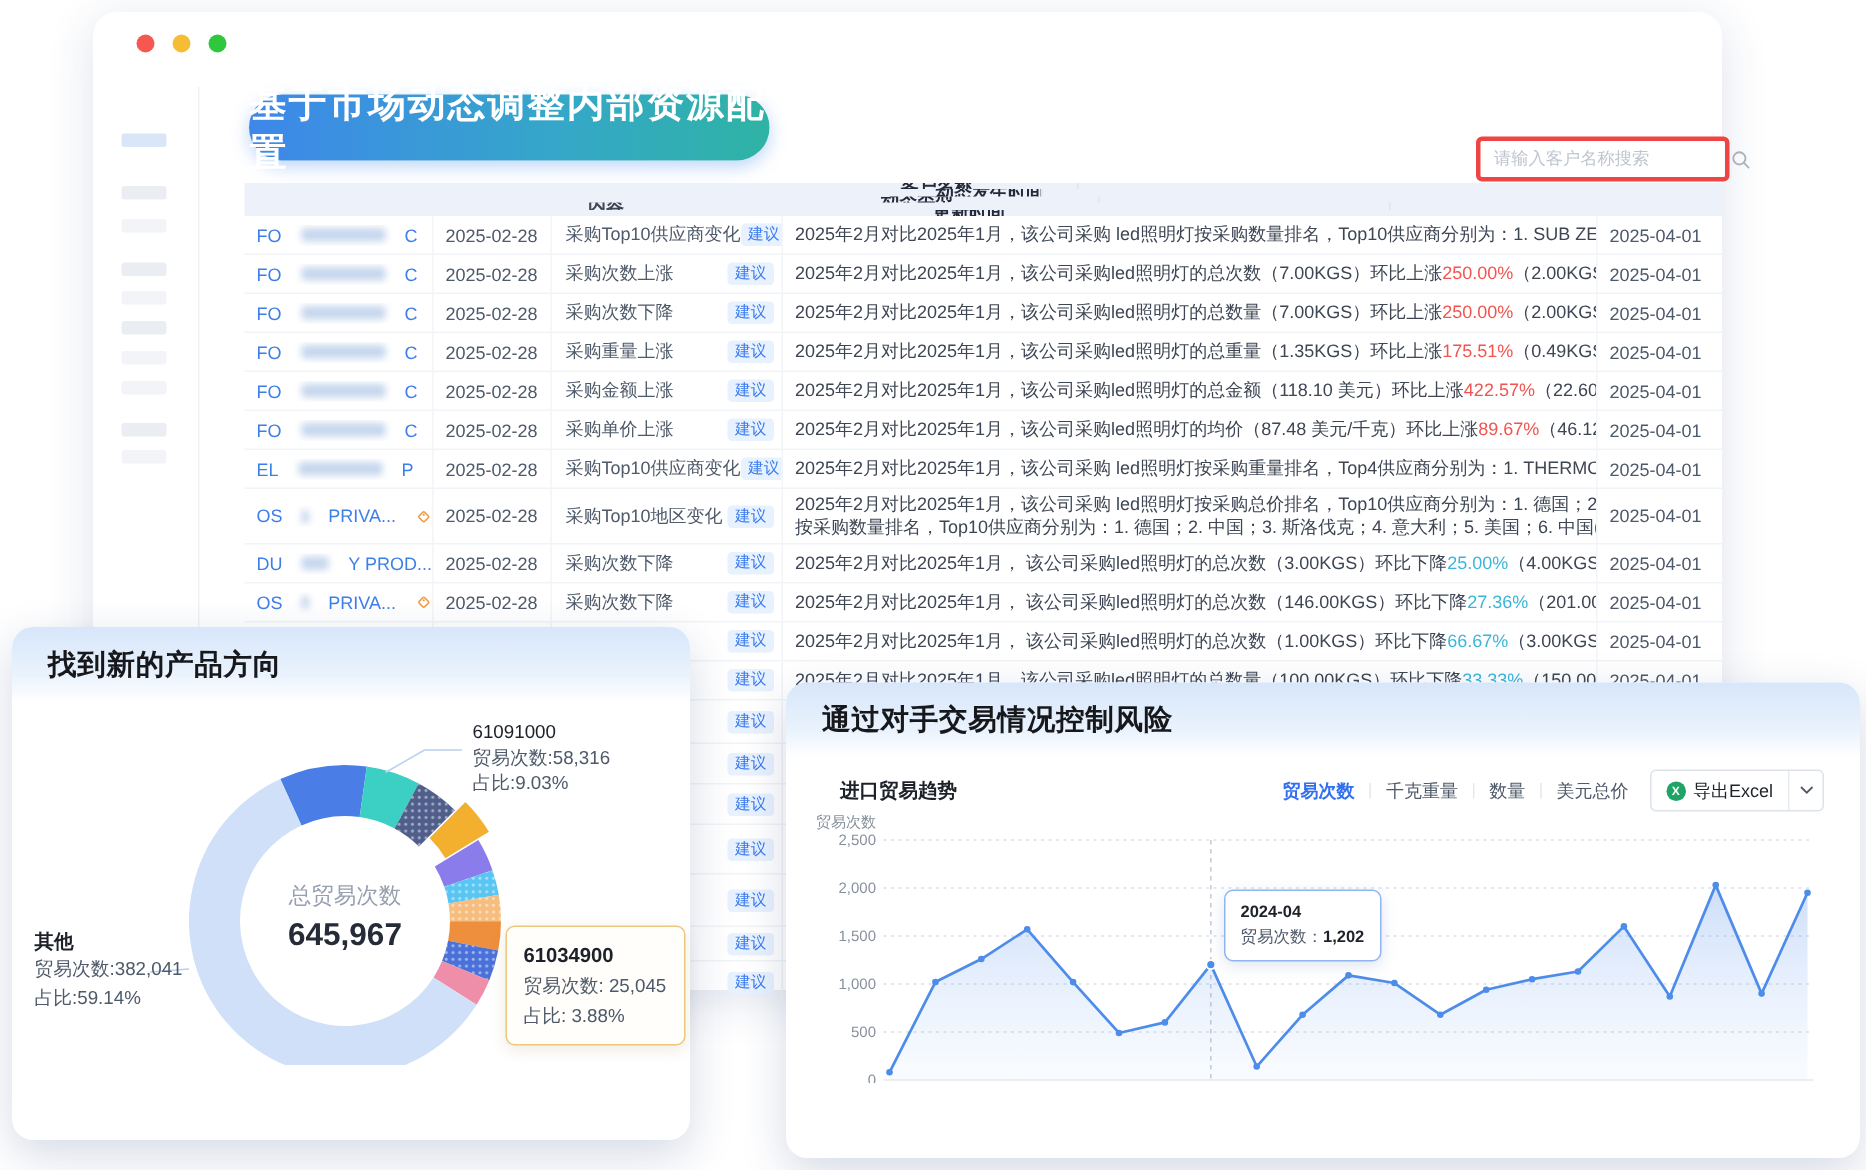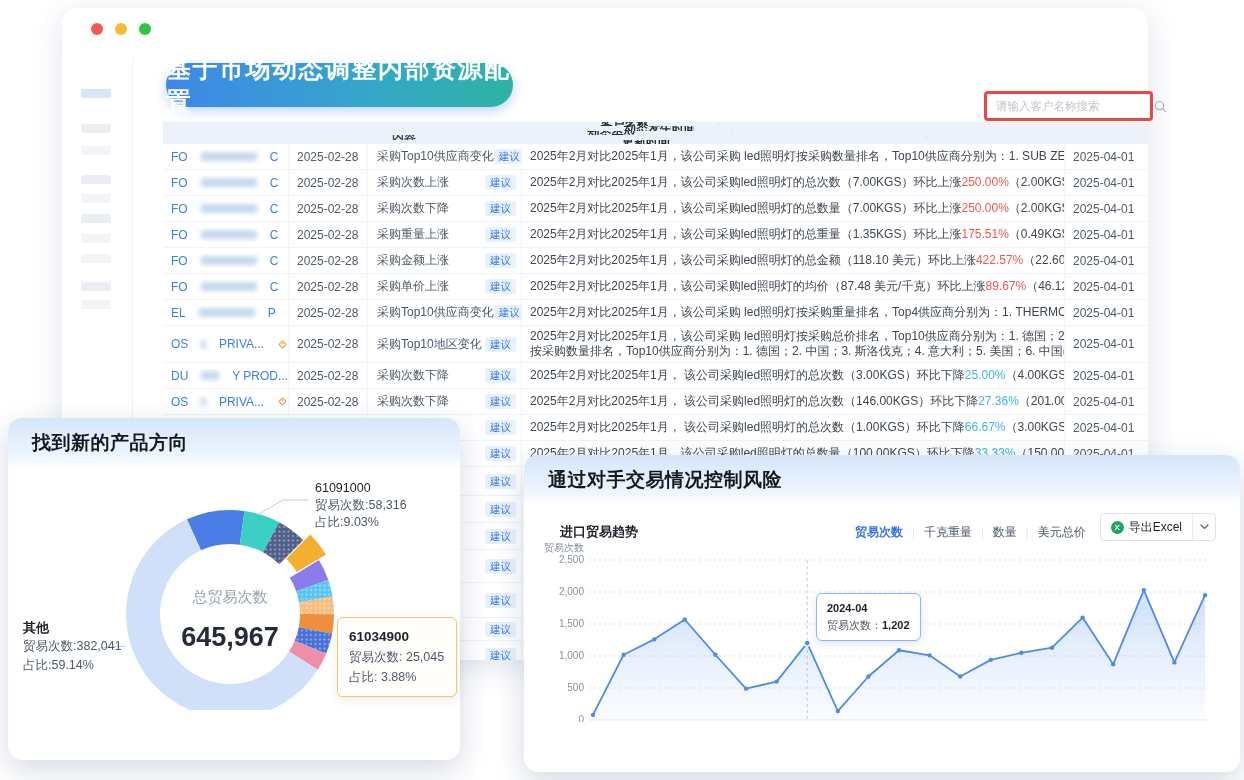--- a/index.html
+++ b/index.html
@@ -47,30 +47,30 @@
   .card-head{height:50px;border-radius:14px 14px 0 0;
              background:linear-gradient(180deg,#d7e6fa 0%,#eaf3fd 65%,#ffffff 100%);
              display:flex;align-items:center;padding-left:24px;
              font-size:19px;font-weight:bold;color:#17181c;letter-spacing:.5px;}
   .card-left{left:8px;top:418px;width:452px;height:342px;z-index:3;}
   .card-right{left:524px;top:455px;width:716px;height:317px;z-index:2;}
   .card-body{position:relative;width:100%;}
   
   .donut-center{position:absolute;left:142px;top:170px;width:160px;text-align:center;pointer-events:none;}
   .donut-center .l1{font-size:15px;color:#97a0b1;}
-  .donut-center .l2{font-size:27px;font-weight:bold;color:#252b37;margin-top:15px;}
+  .donut-center .l2{font-size:21px;font-weight:bold;color:#252b37;margin-top:5px;}
   .callout{position:absolute;left:307px;top:62px;font-size:12.5px;color:#4e5969;line-height:17px;}
   .callout .code{color:#1d2129;}
   .other-label{position:absolute;left:15px;top:200px;font-size:12.5px;color:#4e5969;line-height:19px;}
   .other-label .code{font-weight:bold;color:#1d2129;font-size:13px;}
   .donut-tip{position:absolute;left:329px;top:199px;width:96px;background:#fffefb;border:1px solid #ecc77e;border-radius:6px;
              box-shadow:0 3px 10px rgba(120,90,20,.12);padding:9px 11px;font-size:12.5px;color:#4e5969;line-height:20px;}
   .donut-tip .code{font-weight:bold;color:#1d2129;font-size:13.5px;}
   
-  .rtoolbar{position:absolute;left:36px;right:24px;top:8px;height:28px;display:flex;align-items:flex-end;}
+  .rtoolbar{position:absolute;left:36px;right:24px;top:8px;height:28px;display:flex;align-items:center;}
   .section-title{font-size:13px;font-weight:bold;color:#1d2129;margin-right:auto;}
   .tabs{display:flex;align-items:center;font-size:12px;color:#4e5969;}
   .tab{cursor:pointer;}
   .tab.active{color:#3370f0;font-weight:bold;}
   .tabsep{color:#e5e6eb;margin:0 9px;font-size:11px;}
   .export{display:flex;margin-left:14px;border:1px solid #dde2e9;border-radius:4px;height:26px;background:#fff;align-items:stretch;}
   .exp-main{display:flex;align-items:center;gap:5px;padding:0 10px;font-size:12px;color:#1d2129;cursor:pointer;}
   .exp-icon{width:13px;height:13px;border-radius:50%;background:#21a366;color:#fff;font-size:8px;font-weight:bold;
             display:flex;align-items:center;justify-content:center;}
   .exp-arrow{width:22px;border-left:1px solid #e7ebf0;display:flex;align-items:center;justify-content:center;cursor:pointer;}

